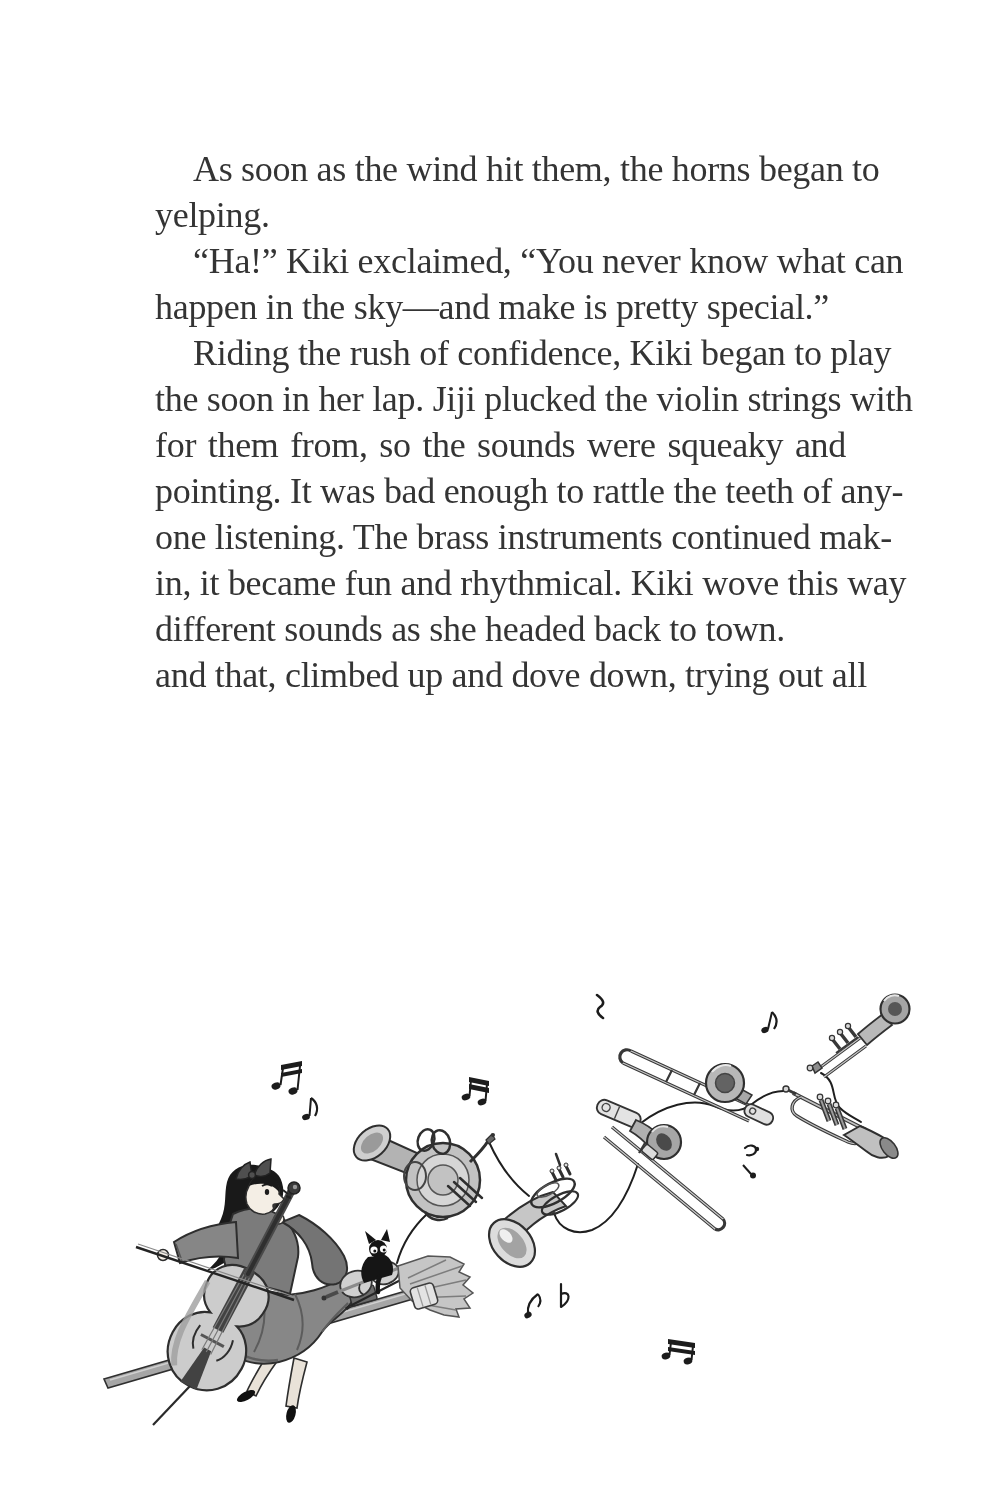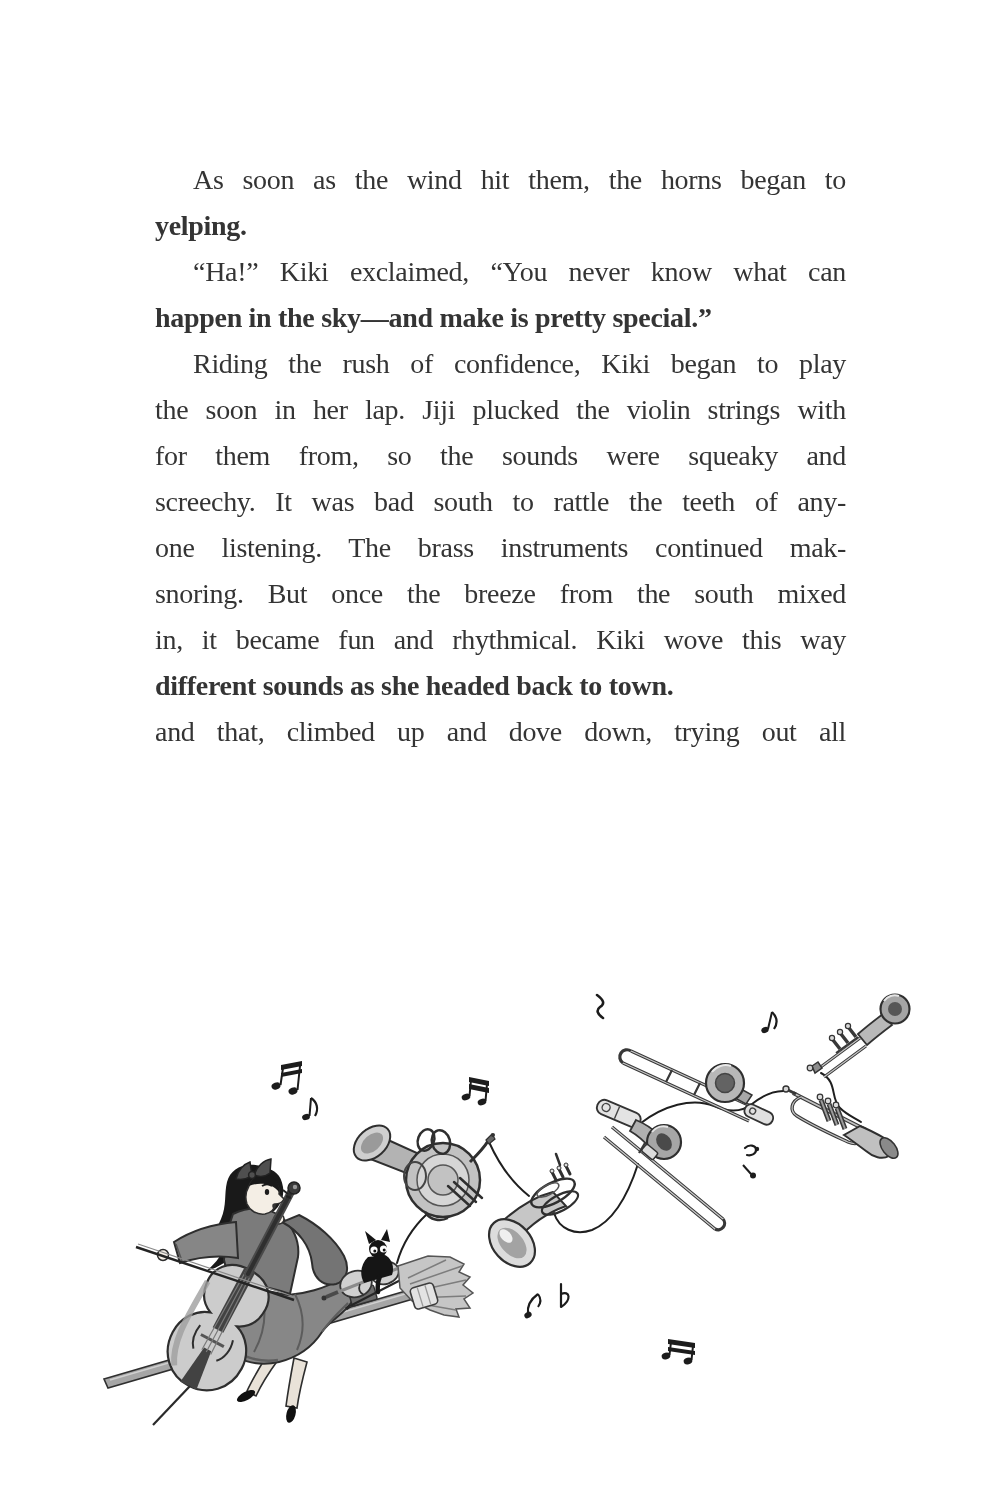--- a/index.html
+++ b/index.html
@@ -1,45 +1,44 @@
 <!DOCTYPE html>
 <html><head>
 <meta charset="utf-8">
 <style>
   html,body{margin:0;padding:0;background:#ffffff;}
   body{width:1002px;height:1500px;position:relative;overflow:hidden;
        font-family:"Liberation Serif","DejaVu Serif",serif;}
   .page{position:absolute;inset:0;background:#ffffff;}
-  .text-block{position:absolute;left:155px;top:157px;width:691px;
-              font-size:28px;line-height:46px;color:#343434;letter-spacing:-0.3px;}
+  .text-block{position:absolute;left:155px;top:146px;width:691px;
+              font-size:36px;line-height:46px;color:#343434;letter-spacing:-0.3px;}
   .line{white-space:nowrap;text-align:justify;text-align-last:justify;height:46px;}
   .line.first{text-indent:38px;}
-  .line.last{text-align-last:left;font-weight:bold;}
+  .line.last{text-align-last:left;}
   .illustration{position:absolute;left:0;top:975px;width:1002px;height:470px;}
 </style>
 </head>
 <body>
 
 <div class="page">
   <div class="text-block">
       <div class="para">
         <div class="line first">As soon as the wind hit them, the horns began to</div>
         <div class="line last">yelping.</div>
       </div>
       <div class="para">
         <div class="line first">“Ha!” Kiki exclaimed, “You never know what can</div>
         <div class="line last">happen in the sky—and make is pretty special.”</div>
       </div>
       <div class="para">
         <div class="line first">Riding the rush of confidence, Kiki began to play</div>
         <div class="line">the soon in her lap. Jiji plucked the violin strings with</div>
         <div class="line">for them from, so the sounds were squeaky and</div>
-        <div class="line">screechy. It was bad south to rattle the teeth of any-</div>
+        <div class="line">pointing. It was bad enough to rattle the teeth of any-</div>
         <div class="line">one listening. The brass instruments continued mak-</div>
-        <div class="line">snoring. But once the breeze from the south mixed</div>
         <div class="line">in, it became fun and rhythmical. Kiki wove this way</div>
         <div class="line last">different sounds as she headed back to town.</div>
         <div class="line">and that, climbed up and dove down, trying out all</div>
       </div>
     </div>
 
   <svg class="illustration" viewBox="0 975 1002 470" xmlns="http://www.w3.org/2000/svg">
 
     <g stroke="#1f1f1f" stroke-width="2" fill="none" stroke-linecap="round">
       <path d="M397,1263 C402,1245 412,1228 427,1214"></path>

